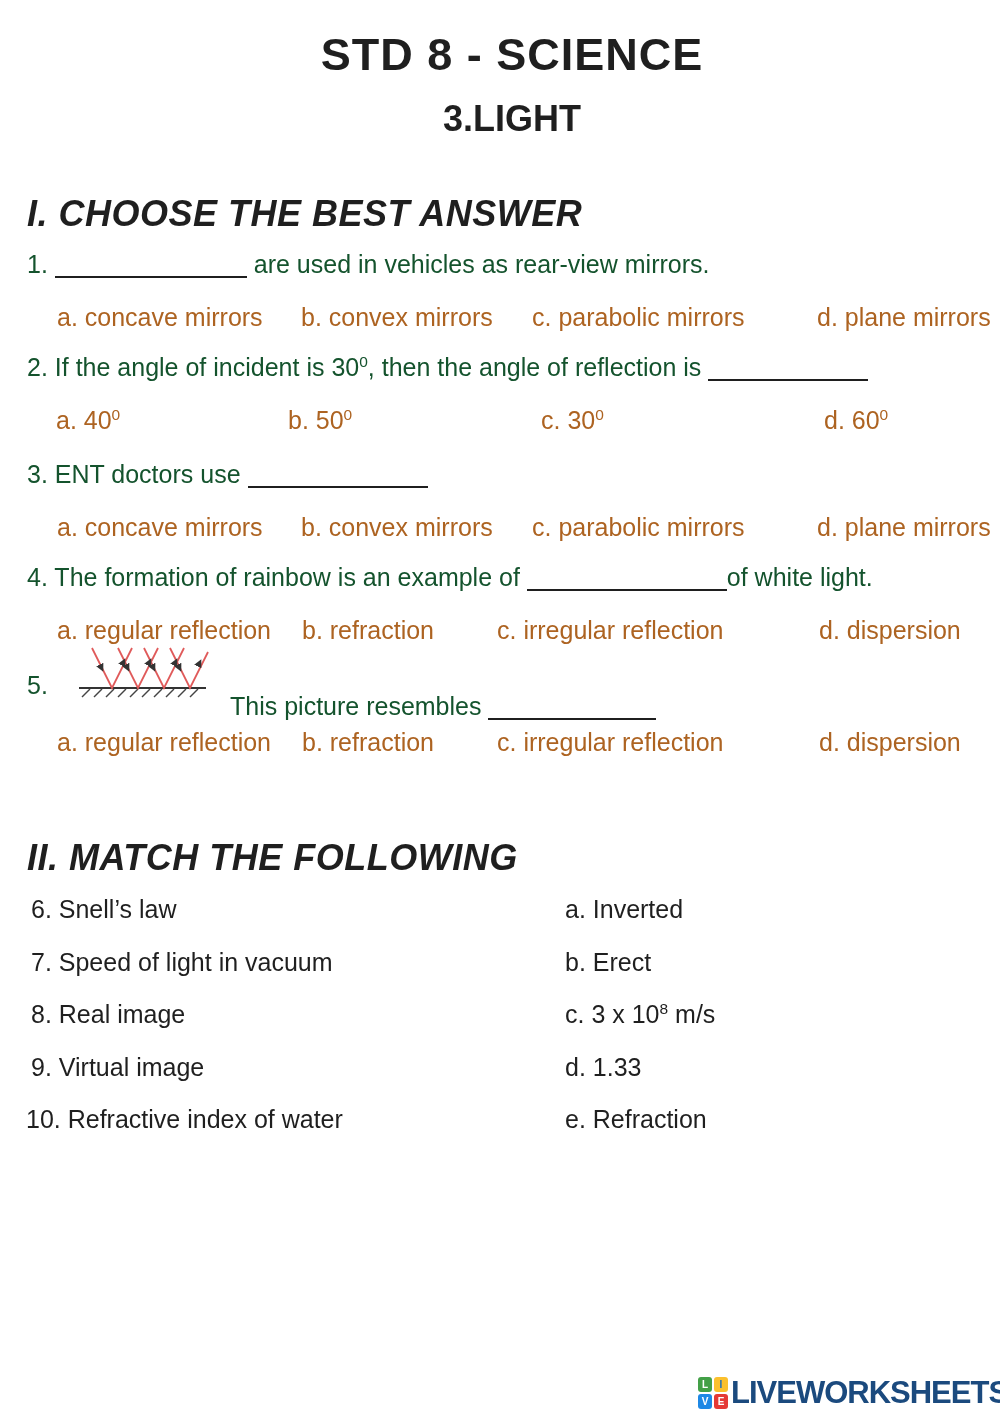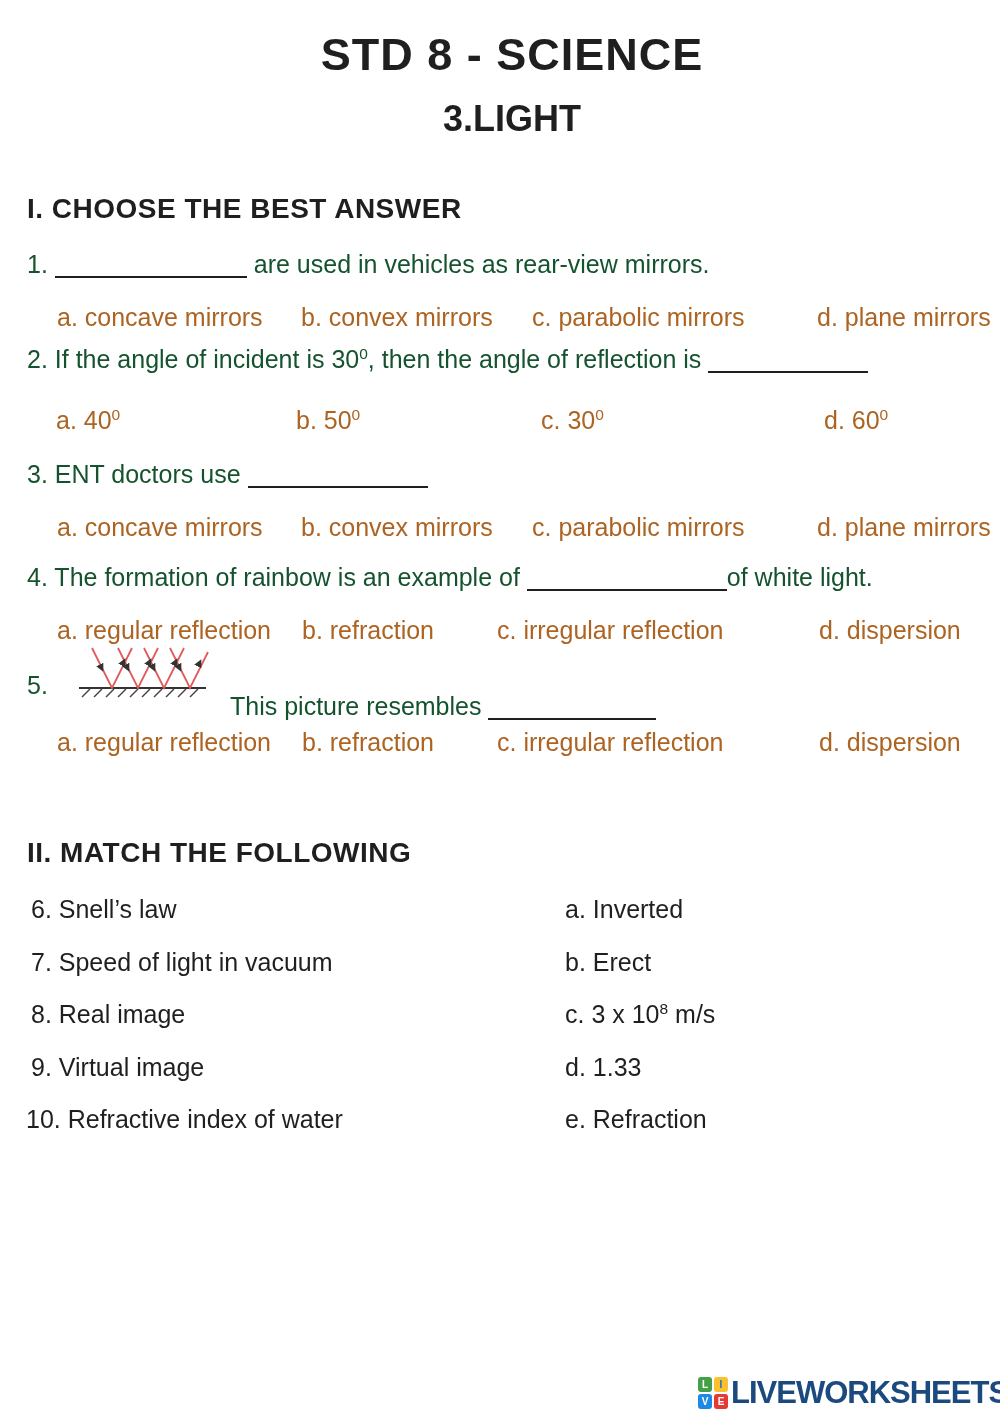--- a/index.html
+++ b/index.html
@@ -4,21 +4,21 @@
 <style>
   html,body{margin:0;padding:0;background:#ffffff;}
   .page{
     position:relative;width:1000px;height:1413px;background:#ffffff;
     font-family:"Liberation Sans", sans-serif;color:#1f1f1f;overflow:hidden;padding-left:24px;
   }
   .row{position:absolute;white-space:nowrap;font-size:25px;line-height:1.2;}
   .center{left:0;width:100%;text-align:center;}
   .title{top:28px;font-size:45px;font-weight:bold;letter-spacing:1px;}
   .subtitle{top:97px;font-size:36px;font-weight:bold;}
-  .sec-heading{font-size:28px;font-weight:bold;letter-spacing:.5px;}
+  .sec-heading{font-size:36px;font-weight:bold;letter-spacing:.5px;font-style:italic;}
   .q{left:27px;color:#14532d;}
   .opts{color:#ad6321;height:34px;width:100%;}
   .opt{position:absolute;top:0;white-space:nowrap;}
   .blank{display:inline-block;border-bottom:2px solid #1f1f1f;height:18px;vertical-align:-5px;}
   sup{font-size:62%;line-height:0;}
   .mrow{left:0;width:100%;height:34px;}
   .ml{position:absolute;white-space:nowrap;}
   .mr{position:absolute;left:565px;white-space:nowrap;}
   .q5img{position:absolute;left:76px;top:644px;}
   
@@ -47,28 +47,28 @@
     <span class="blank" style="width:192px;"></span>
     <span>are used in vehicles as rear-view mirrors.</span>
   </div>
   <div class="row opts" style="top:302px;">
     <span class="opt" style="left:33px;">a. concave mirrors</span>
     <span class="opt" style="left:277px;">b. convex mirrors</span>
     <span class="opt" style="left:508px;">c. parabolic mirrors</span>
     <span class="opt" style="left:793px;">d. plane mirrors</span>
   </div>
 
-  <div class="row q" style="top:344px;text-align:center;">
+  <div class="row q" style="top:352px;text-align:center;">
     <span>2.</span>
     <span>If the angle of incident is 30</span><sup>0</sup><span>, then the angle of reflection is</span>
     <span class="blank" style="width:160px;"></span>
   </div>
   <div class="row opts" style="top:405px;">
     <span class="opt" style="left:32px;"><span>a. 40</span><sup>0</sup></span>
-    <span class="opt" style="left:272px;text-align:right;"><span>b. 50</span><sup>0</sup></span>
+    <span class="opt" style="left:264px;text-align:right;"><span>b. 50</span><sup>0</sup></span>
     <span class="opt" style="left:517px;"><span>c. 30</span><sup>0</sup></span>
     <span class="opt" style="left:800px;"><span>d. 60</span><sup>0</sup></span>
   </div>
 
   <div class="row q" style="top:459px;">
     <span>3.</span>
     <span>ENT doctors use</span>
     <span class="blank" style="width:180px;"></span>
   </div>
   <div class="row opts" style="top:512px;">

